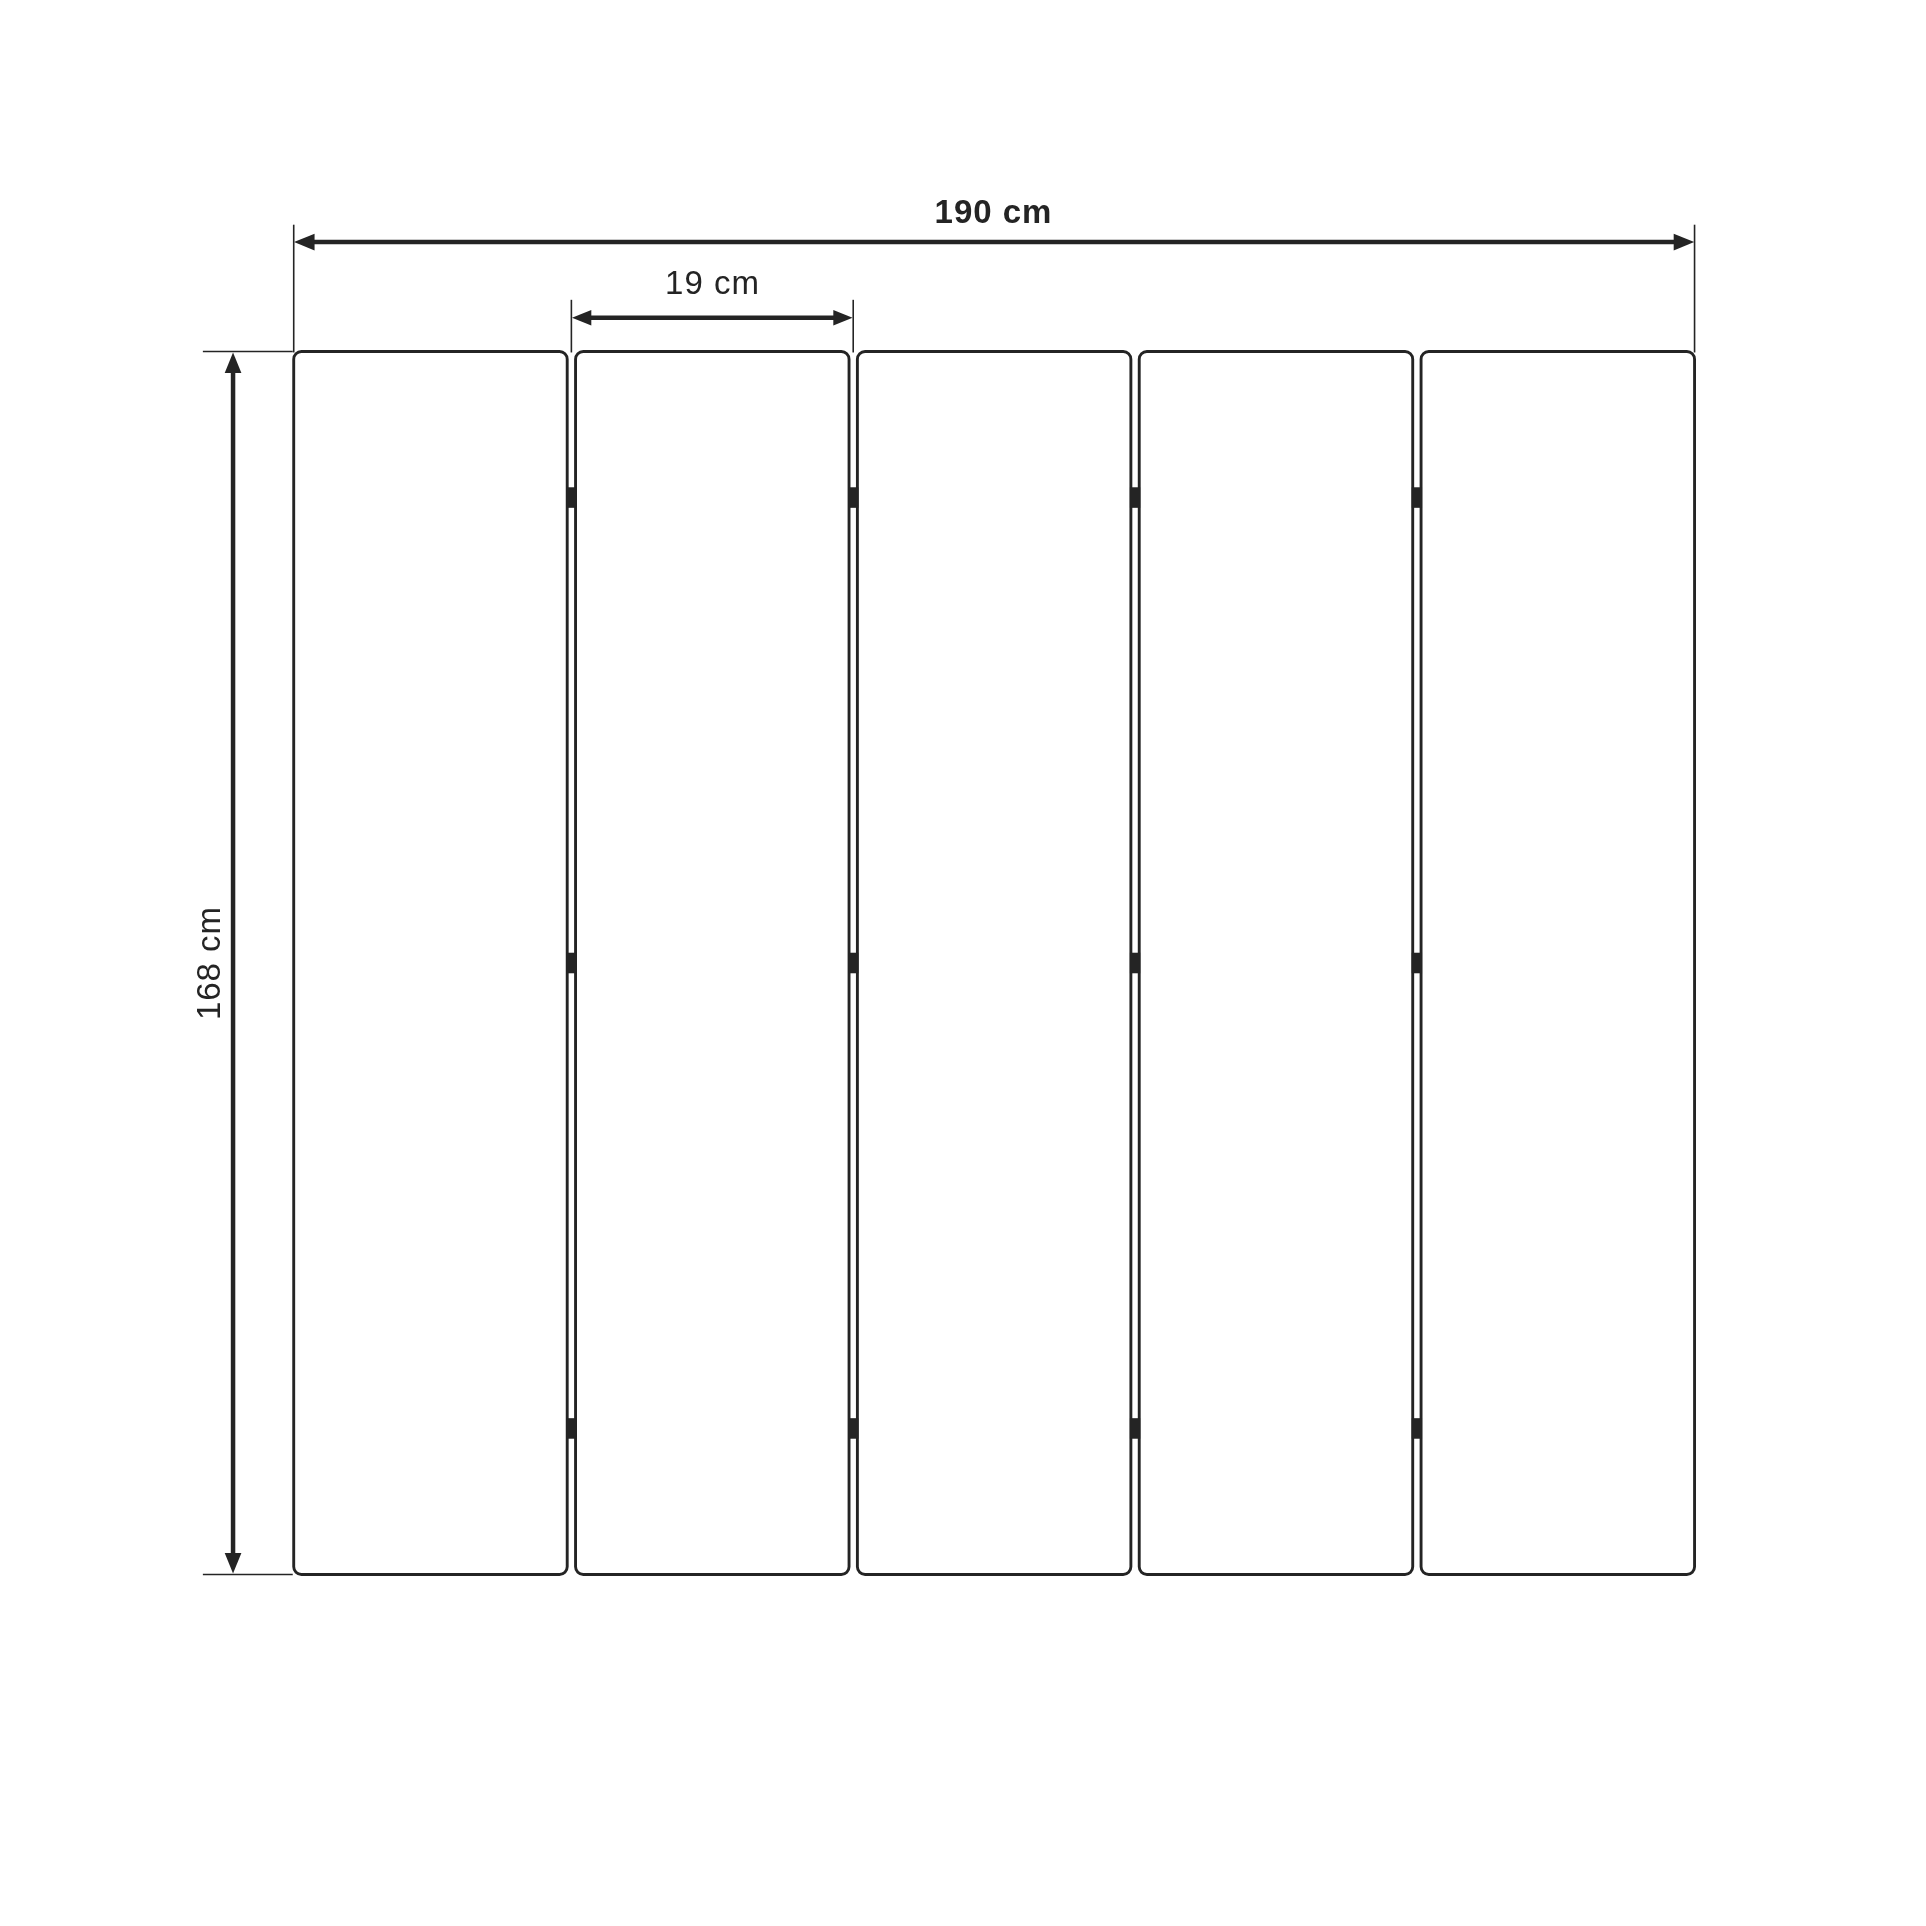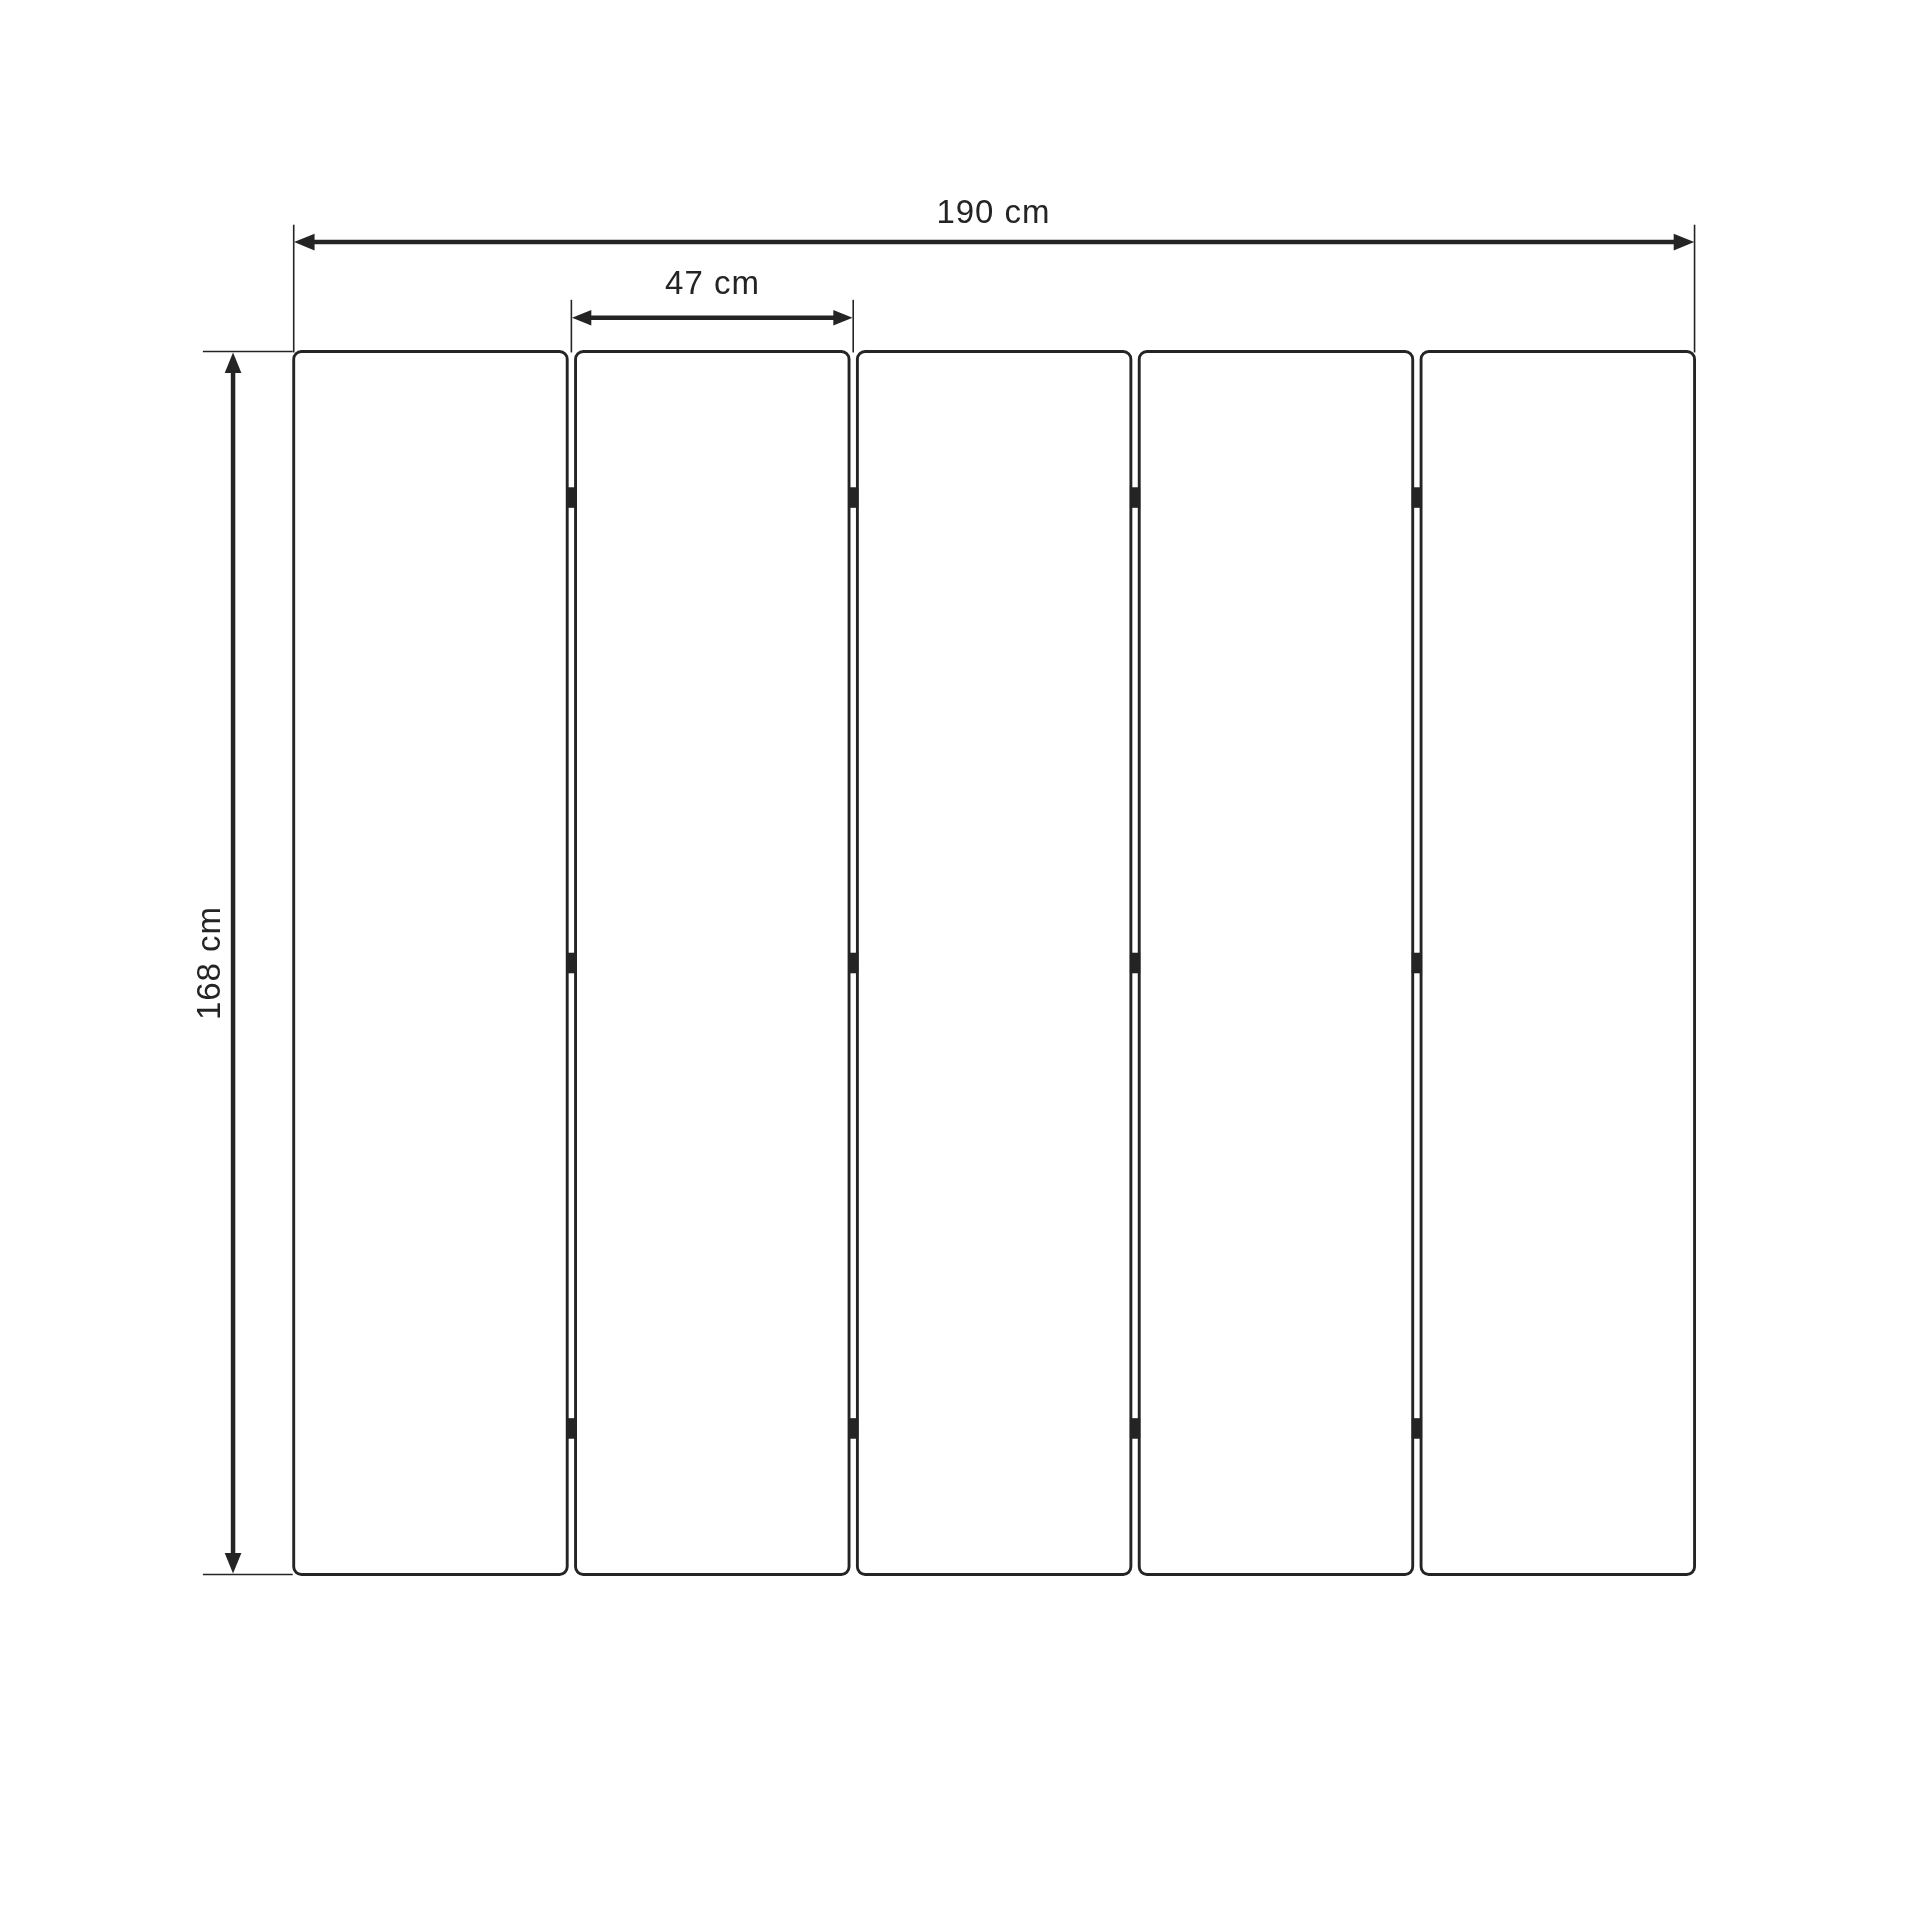--- a/index.html
+++ b/index.html
@@ -110,20 +110,20 @@
     <g>
       <line class="ext-line" x1="316" y1="547.5" x2="456" y2="547.5"></line>
       <line class="ext-line" x1="316" y1="2452.5" x2="456" y2="2452.5"></line>
       <line class="dim-line" x1="363" y1="578" x2="363" y2="2422"></line>
       <polygon class="arrow" points="363,549 350,581 376,581"></polygon>
       <polygon class="arrow" points="363,2451 350,2419 376,2419"></polygon>
     </g>
 
   </svg>
 
-  <div class="dim-label" style="left:865px; top:194px;">190 cm</div>
+  <div class="dim-label" style="left:865px; top:194px;font-weight:bold;">190 cm</div>
 
-  <div class="dim-label" style="left:584px; top:265px;">47 cm</div>
+  <div class="dim-label" style="left:584px; top:265px;">19 cm</div>
 
   <div class="dim-label rotated" style="left:80px; top:945px;">168 cm</div>
 
 </div>
 
 
 </body></html>

